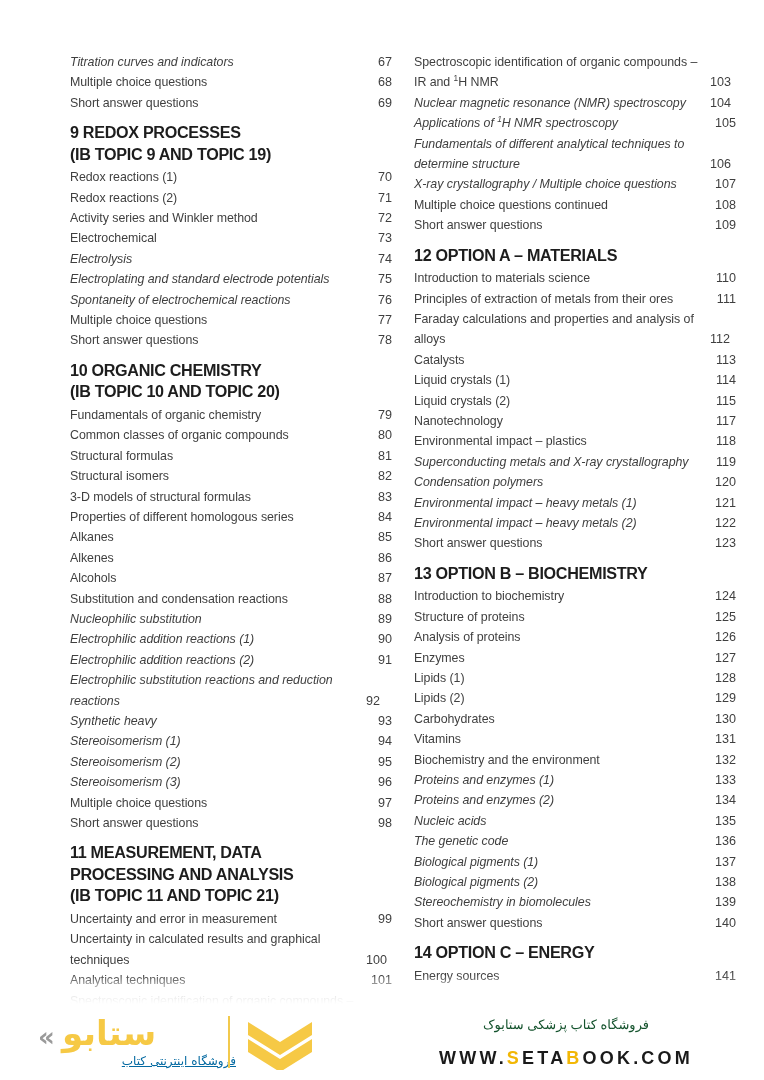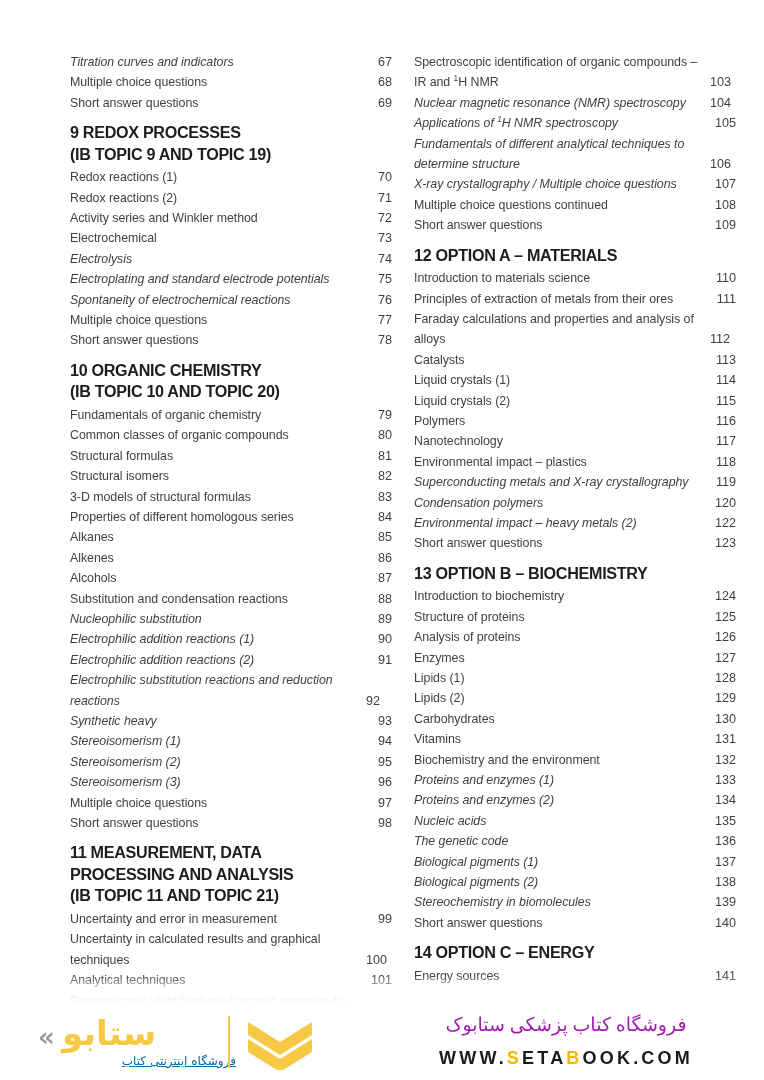--- a/index.html
+++ b/index.html
@@ -194,23 +194,23 @@
   
   .brand-block {
     position: absolute;
     left: 380px;
     top: 8px;
     width: 372px;
     text-align: center;
   }
   .brand-fa {
     direction: rtl;
-    font-family: Liberation Serif, serif;
-    font-size: 19px;
-    color: #a21caf;
+    font-family: Liberation Sans, sans-serif;
+    font-size: 13px;
+    color: #14532d;
     line-height: 26px;
     white-space: nowrap;
   }
   .brand-url {
     font-family: "Liberation Sans", sans-serif;
     font-size: 18px;
     font-weight: bold;
     color: #1a1a1a;
     letter-spacing: 3.2px;
     line-height: 30px;
@@ -423,38 +423,38 @@
         </div>
         <div class="entry">
           <span class="title">Liquid crystals (1)</span>
           <span class="pg">114</span>
         </div>
         <div class="entry">
           <span class="title">Liquid crystals (2)</span>
           <span class="pg">115</span>
         </div>
         <div class="entry">
-          <span class="title">Polymers</span>
-          <span class="pg">116</span>
-        </div>
-        <div class="entry">
           <span class="title">Nanotechnology</span>
           <span class="pg">117</span>
         </div>
         <div class="entry">
           <span class="title">Environmental impact – plastics</span>
           <span class="pg">118</span>
         </div>
         <div class="entry ital">
           <span class="title">Superconducting metals and X-ray crystallography</span>
           <span class="pg">119</span>
         </div>
         <div class="entry ital">
           <span class="title">Condensation polymers</span>
           <span class="pg">120</span>
+        </div>
+        <div class="entry ital">
+          <span class="title">Environmental impact – heavy metals (1)</span>
+          <span class="pg">121</span>
         </div>
         <div class="entry ital">
           <span class="title">Environmental impact – heavy metals (2)</span>
           <span class="pg">122</span>
         </div>
         <div class="entry">
           <span class="title">Short answer questions</span>
           <span class="pg">123</span>
         </div>
         <div class="heading">13 OPTION B – BIOCHEMISTRY</div>

